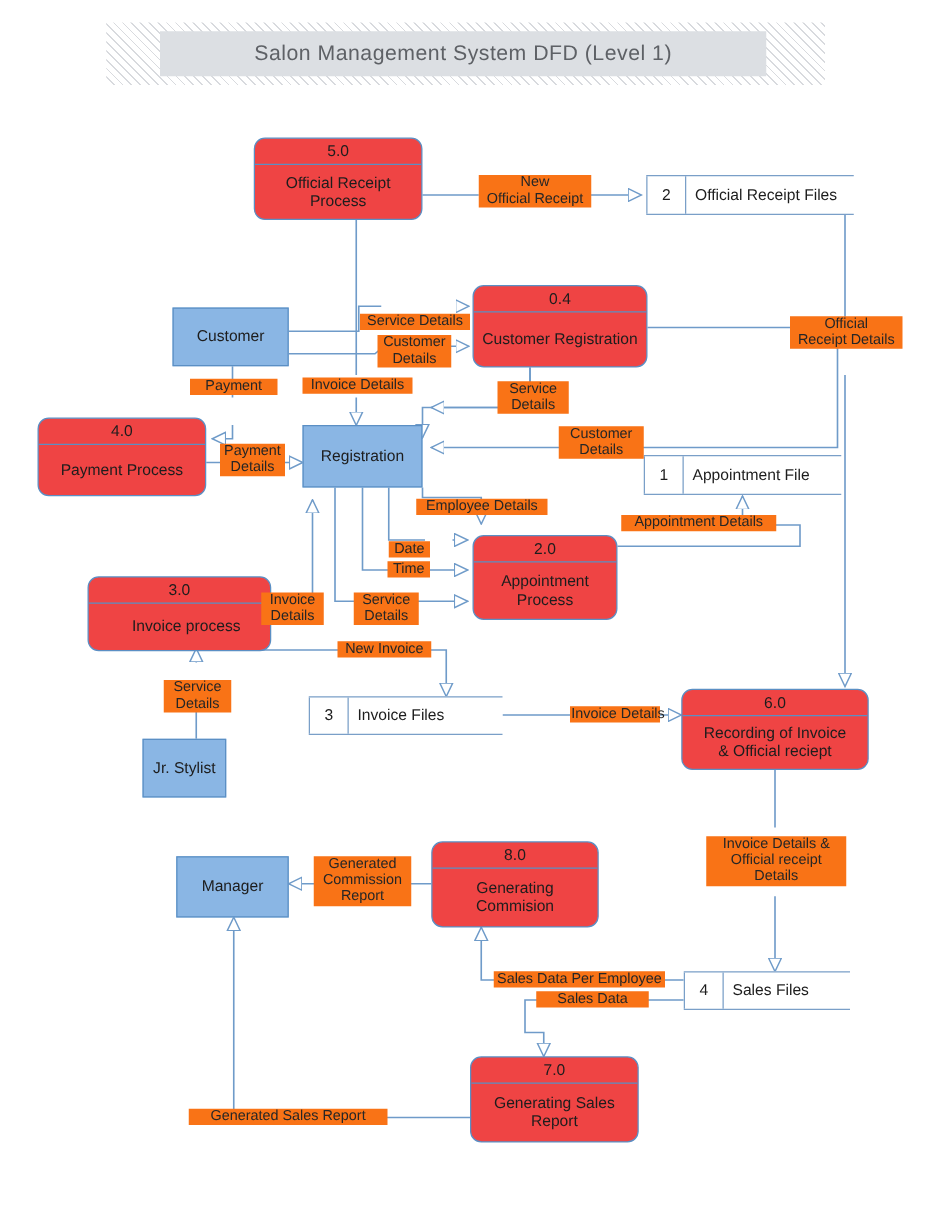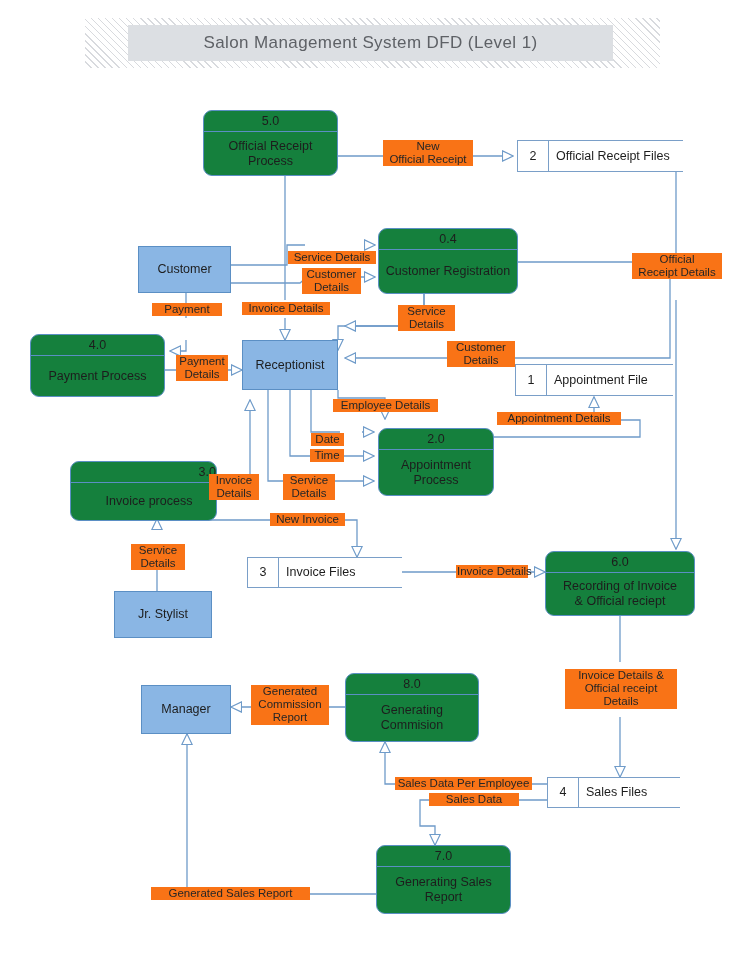--- a/index.html
+++ b/index.html
@@ -58,21 +58,21 @@
   .node {
     position: absolute;
     box-sizing: border-box;
     color: #1d1d1d;
     font-size: 12.5px;
     line-height: 1.18;
     text-align: center;
   }
   
   .process {
-    background: #15803d;
+    background: #ef4444;
     border: 1px solid #5b8fc4;
     border-radius: 9px;
     display: flex;
     flex-direction: column;
     overflow: hidden;
   }
   .process .pnum {
     height: 20px;
     line-height: 20px;
     border-bottom: 1px solid #5b8fc4;
@@ -211,21 +211,21 @@
   <div class="node process" style="left:30px; top:334px; width:135px; height:63px;">
     <div class="pnum">4.0</div>
     <div class="pname" style="white-space:pre-line;">Payment Process</div>
   </div>
 
   <div class="node process" style="left:378px; top:428px; width:116px; height:68px;">
     <div class="pnum">2.0</div>
     <div class="pname" style="white-space:pre-line;">Appointment Process</div>
   </div>
 
-  <div class="node process" style="left:70px; top:461px; width:147px; height:60px;text-align:right;">
+  <div class="node process" style="left:70px; top:461px; width:147px; height:60px;">
     <div class="pnum">3.0</div>
     <div class="pname" style="white-space:pre-line;padding-left:15px;">Invoice process</div>
   </div>
 
   <div class="node process" style="left:545px; top:551px; width:150px; height:65px;">
     <div class="pnum">6.0</div>
     <div class="pname" style="white-space:pre-line;">Recording of Invoice
 &amp; Official reciept</div>
   </div>
 
@@ -239,24 +239,24 @@
     <div class="pnum">7.0</div>
     <div class="pname" style="white-space:pre-line;">Generating Sales
 Report</div>
   </div>
 
   <div class="node entity" style="left:138px; top:246px; width:93px; height:47px;">
     <span>Customer</span>
   </div>
 
   <div class="node entity" style="left:242px; top:340px; width:96px; height:50px;">
-    <span>Receptionist</span>
-  </div>
-
-  <div class="node entity" style="left:114px; top:591px; width:98px; height:47px;">
+    <span>Registration</span>
+  </div>
+
+  <div class="node entity" style="left:114px; top:591px; width:67px; height:47px;">
     <span>Jr. Stylist</span>
   </div>
 
   <div class="node entity" style="left:141px; top:685px; width:90px; height:49px;">
     <span>Manager</span>
   </div>
 
   <div class="node store" style="left:517px; top:140px; width:166px; height:32px;">
     <div class="snum">2</div>
     <div class="sname">Official Receipt Files</div>

